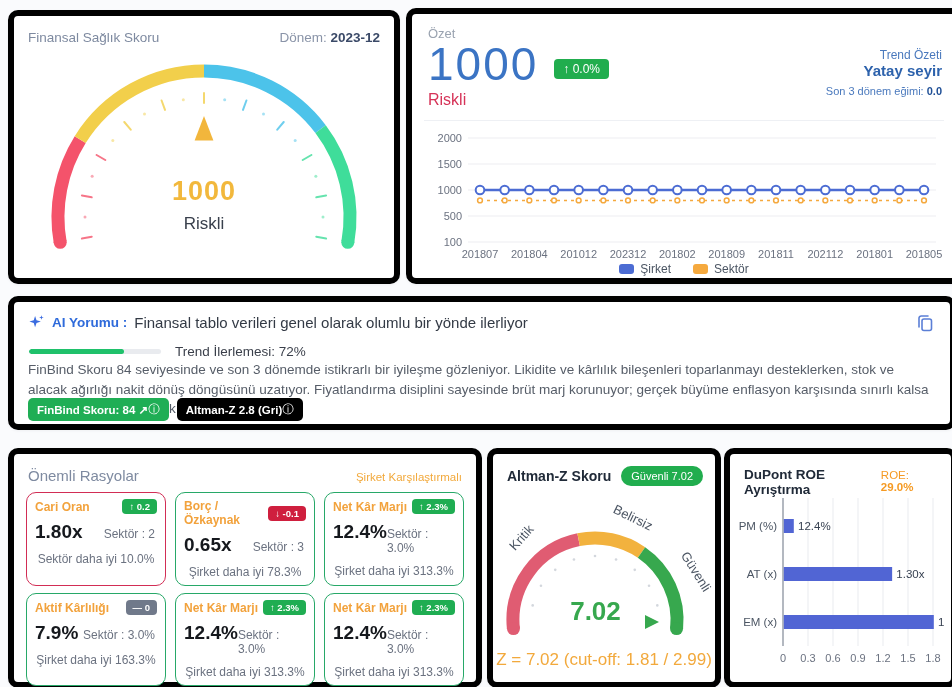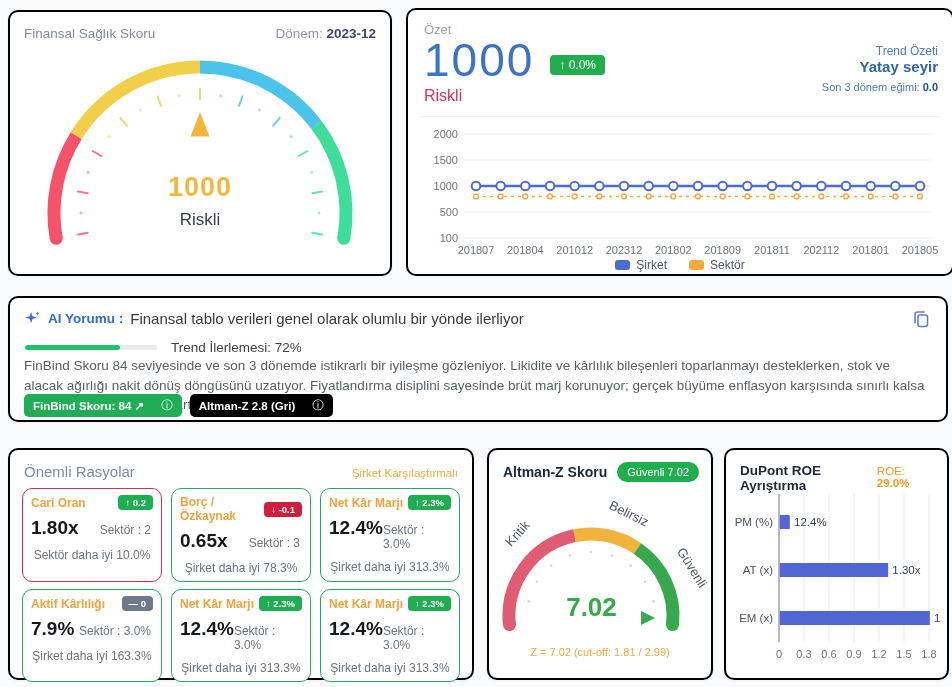--- a/index.html
+++ b/index.html
@@ -1,17 +1,17 @@
 <!DOCTYPE html>
 <html><head>
 <meta charset="utf-8">
 <style>
   html,body{margin:0;padding:0;width:952px;height:687px;overflow:hidden;background:#fafbfd;
     font-family:"Liberation Sans", sans-serif;-webkit-font-smoothing:antialiased;}
-  .card{position:absolute;background:#fff;border:2px solid #000000;border-radius:10px;
+  .card{position:absolute;background:#fff;border:6px solid #000000;border-radius:10px;
     box-shadow:0 1px 3px rgba(30,40,60,.05);}
   
   #health-card{left:8px;top:10px;width:380px;height:262px;}
   .hc-head{position:absolute;top:14px;left:14px;right:14px;display:flex;justify-content:space-between;font-size:13.5px;}
   .hc-title{color:#7e8aa0;}
   .hc-period{color:#8a94a8;}
   .hc-period b{color:#3b4a68;}
   #health-gauge{position:absolute;left:0;top:0;width:380px;height:262px;}
   .hc-value{position:absolute;top:160px;left:0;width:380px;text-align:center;
     font-size:27px;font-weight:bold;color:#f2b83c;letter-spacing:1px;}
@@ -39,21 +39,21 @@
   .ai-head{position:absolute;left:14px;top:12px;display:flex;align-items:center;gap:7px;}
   .ai-label{color:#2f6bdb;font-size:13.5px;font-weight:bold;white-space:nowrap;}
   .ai-headline{color:#333a45;font-size:15px;font-weight:500;}
   .ai-copy{position:absolute;right:14px;top:10px;width:22px;height:22px;cursor:pointer;}
   .ai-progress-row{position:absolute;left:15px;top:42px;display:flex;align-items:center;gap:14px;}
   .ai-track{width:132px;height:5px;border-radius:3px;background:#e9ebef;overflow:hidden;}
   .ai-fill{height:100%;border-radius:3px;background:#1fc16b;}
   .ai-progress-label{font-size:13.5px;color:#3a3f4a;}
   .ai-body{position:absolute;left:14px;top:58px;width:908px;font-size:13.5px;line-height:1.45;color:#565d68;}
   .ai-badges{position:absolute;left:14px;top:96px;display:flex;gap:8px;}
-  .ai-badge{color:#fff;font-size:11.5px;font-weight:bold;border-radius:5px;padding:4px 9px;display:flex;align-items:center;gap:17px;}
+  .ai-badge{color:#fff;font-size:11.5px;font-weight:bold;border-radius:5px;padding:4px 9px;display:flex;align-items:center;gap:0;}
   .ai-badge .info{font-weight:normal;cursor:pointer;}
   
   #ratios-card{left:8px;top:448px;width:462px;height:228px;}
   .rc-head{position:absolute;top:13px;left:14px;right:14px;display:flex;justify-content:space-between;align-items:baseline;}
   .rc-title{color:#7e8aa0;font-size:15px;}
   .rc-sub{color:#f2a93c;font-size:11.5px;}
   .rc-grid{position:absolute;top:38px;left:12px;right:12px;bottom:10px;display:grid;
     grid-template-columns:repeat(3,1fr);grid-template-rows:1fr 1fr;gap:7px 9px;}
   .tile{border:1.5px solid #27a868;border-radius:10px;padding:6px 8px;position:relative;background:#fff;}
   .tile.t-red{border-color:#d22d55;}
@@ -68,21 +68,21 @@
   
   #altman-card{left:487px;top:448px;width:222px;height:228px;}
   .al-title{position:absolute;top:14px;left:14px;font-size:14px;font-weight:bold;color:#202a38;}
   .al-badge{position:absolute;top:12px;right:12px;background:#21ad4e;color:#fff;font-size:11px;border-radius:10px;padding:4px 10px;}
   #altman-gauge{position:absolute;left:0;top:40px;width:222px;height:150px;}
   .al-value{position:absolute;top:142px;left:0;width:205px;text-align:center;font-size:26px;font-weight:bold;color:#37a84e;}
   .al-zone{position:absolute;font-size:13px;color:#4b5563;white-space:nowrap;}
   .al-zone.z0{left:14px;top:76px;transform:rotate(-48deg);}
   .al-zone.z1{left:119px;top:56px;transform:rotate(26deg);}
   .al-zone.z2{left:181px;top:110px;transform:rotate(58deg);}
-  .al-footer{position:absolute;top:196px;left:0;width:100%;text-align:center;color:#f2a93c;font-size:11px;}
+  .al-footer{position:absolute;top:196px;left:0;width:100%;text-align:center;color:#f2a93c;font-size:17px;}
   
   #dupont-card{left:724px;top:448px;width:221px;height:228px;}
   .dp-head{position:absolute;top:13px;left:14px;right:12px;display:flex;align-items:baseline;}
   .dp-title{font-size:13.5px;font-weight:bold;color:#202a38;}
   .dp-roe{font-size:11.5px;color:#f59a23;}
   .dp-roe b{font-weight:bold;margin-top:44px;}
   #dupont-chart{position:absolute;left:0;top:34px;width:221px;height:192px;}
 </style>
 </head>
 <body>

